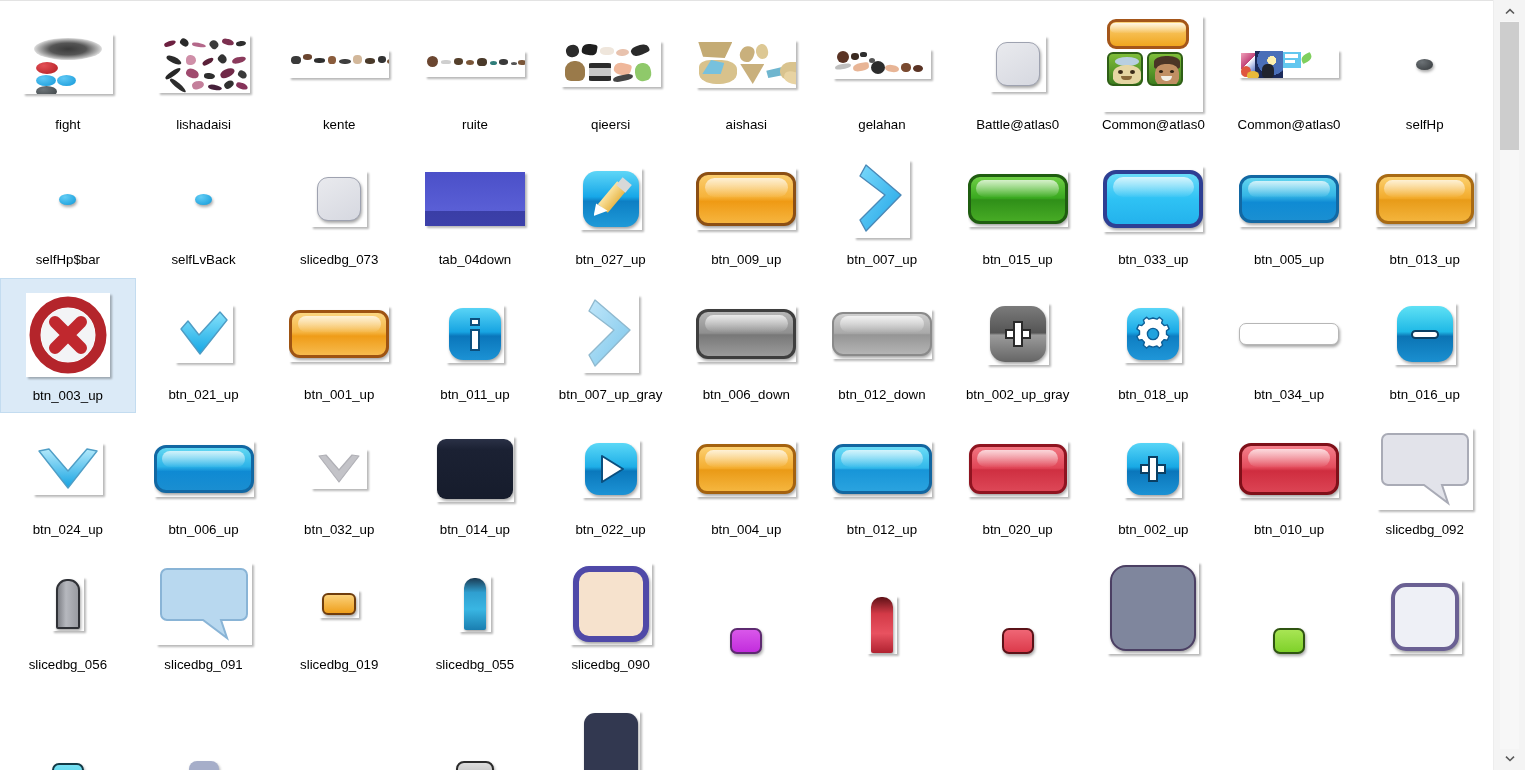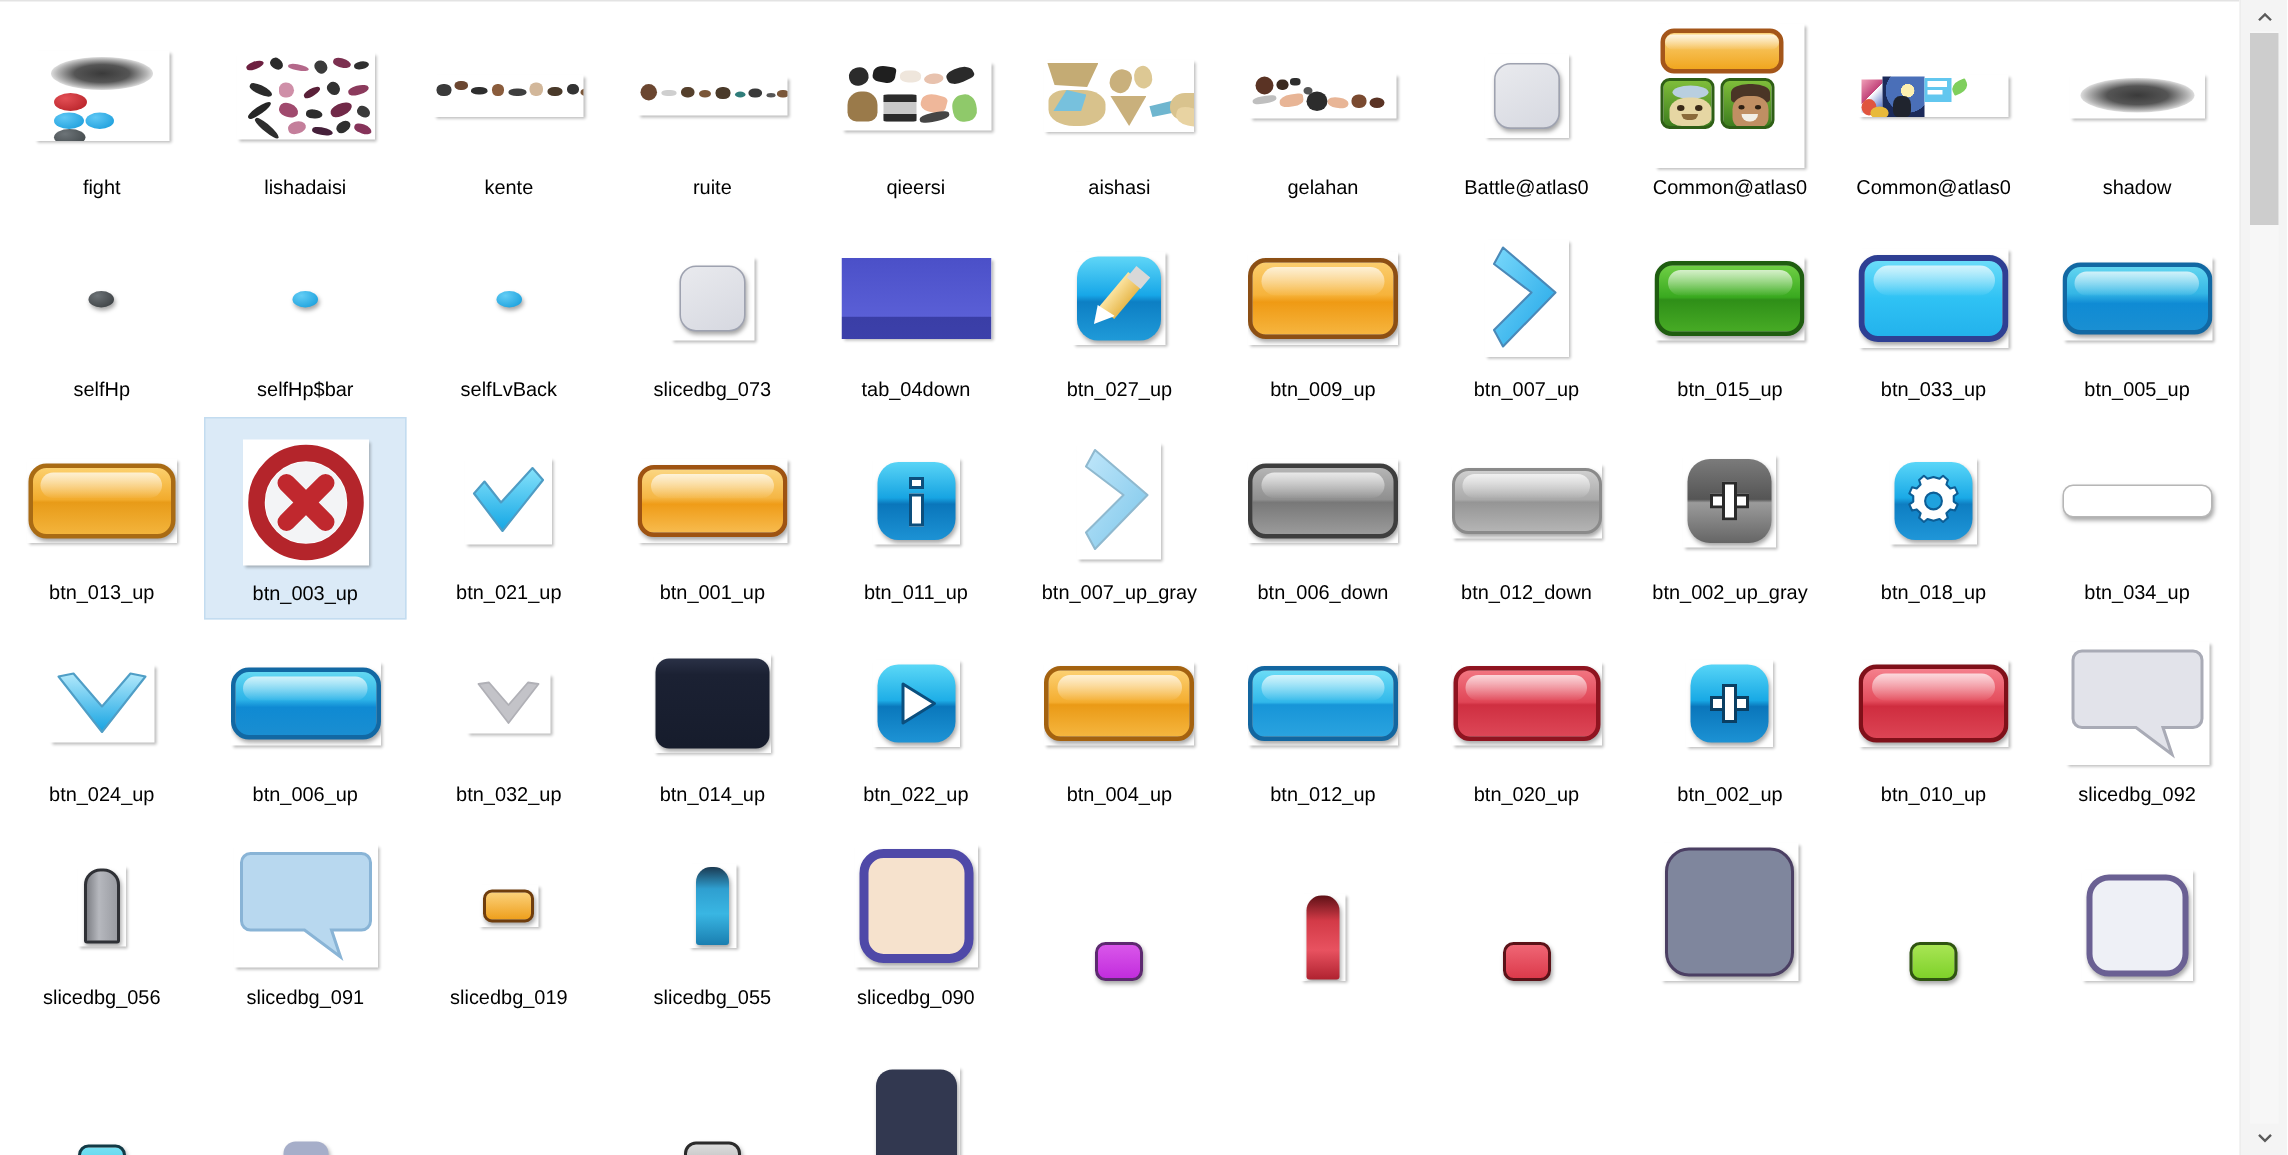--- a/index.html
+++ b/index.html
@@ -325,28 +325,20 @@
               <div style="position:absolute;left:46px;top:4px;width:13px;height:4px;background:#fff;"></div>
               <div style="position:absolute;left:46px;top:10px;width:10px;height:3px;background:#fff;"></div>
               <div style="position:absolute;left:62px;top:4px;width:11px;height:8px;background:#7fcf5d;border-radius:60% 10% 60% 10%;transform:rotate(-25deg);"></div>
               <div style="position:absolute;left:8px;top:21px;width:12px;height:8px;background:#e8b93a;border-radius:50% 50% 40% 40%;"></div>
             </div>
           </div>
           <div class="label">Common@atlas0</div>
         </div>
         <div class="item">
           <div class="thumb-wrap">
-            <div class="paper" style="width:90px;height:30px;">
-              <div class="oval-shadow" style="position:absolute;left:7px;top:3px;width:76px;height:23px;"></div>
-            </div>
-          </div>
-          <div class="label">shadow</div>
-        </div>
-        <div class="item">
-          <div class="thumb-wrap">
             <div class="shadow-soft" style="width:17px;height:11px;border-radius:50%;background:radial-gradient(ellipse at 35% 28%,#6c7276,#34383b);"></div>
           </div>
           <div class="label">selfHp</div>
         </div>
         <div class="item">
           <div class="thumb-wrap">
             <div class="shadow-soft" style="width:17px;height:11px;border-radius:50%;background:radial-gradient(ellipse at 35% 28%,#63cdf5,#0f99d9);"></div>
           </div>
           <div class="label">selfHp$bar</div>
         </div>
@@ -544,20 +536,30 @@
               </div>
             </div>
           </div>
           <div class="label">btn_018_up</div>
         </div>
         <div class="item">
           <div class="thumb-wrap">
             <div class="shadow-soft" style="width:108px;height:22px;border-radius:7px;background:#ffffff;border:1px solid #b6b6b6;"></div>
           </div>
           <div class="label">btn_034_up</div>
+        </div>
+        <div class="item">
+          <div class="thumb-wrap">
+            <div class="paper" style="width:62px;height:62px;">
+              <div class="shadow-soft" style="position:relative;width:56px;height:56px;border-radius:15px;background:linear-gradient(to bottom,#5fe1f5,#1fb9e6 46%,#0b74b4 54%,#1a8fd0);display:flex;align-items:center;justify-content:center;">
+        <div style="width:28px;height:9px;border-radius:5px;background:#ffffff;border:2px solid #0a3f63;box-sizing:border-box;"></div>
+              </div>
+            </div>
+          </div>
+          <div class="label">btn_016_up</div>
         </div>
         <div class="item">
           <div class="thumb-wrap">
             <div class="paper" style="width:70px;height:52px;">
               <svg width="66" height="44" viewBox="0 0 66 44">
         <defs>
                   <linearGradient id="cd1" x1="0" y1="0" x2="0" y2="1">
                     <stop offset="0" stop-color="#b3e9fb"></stop>
                     <stop offset="1" stop-color="#15a3e2"></stop>
                   </linearGradient>

